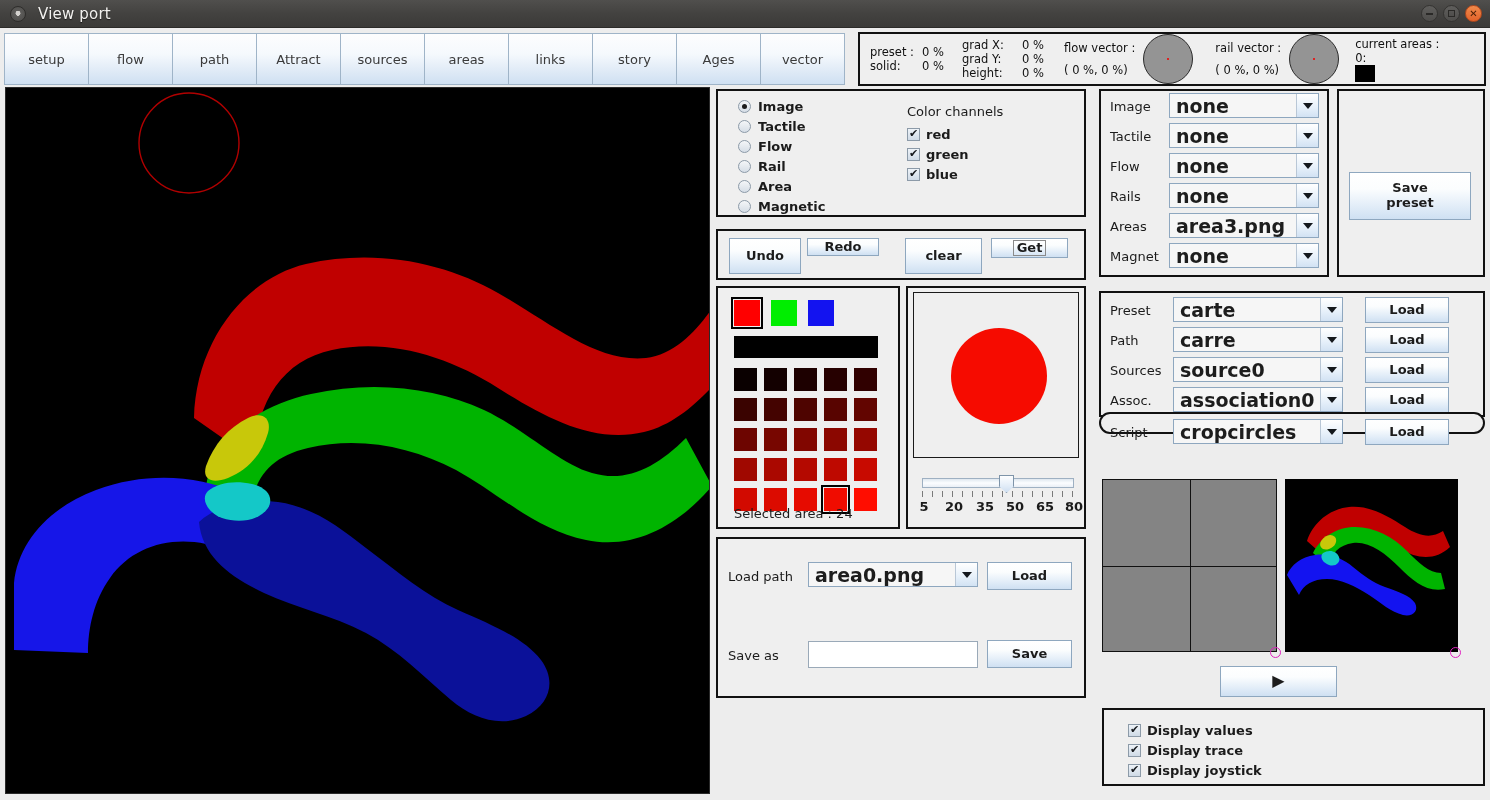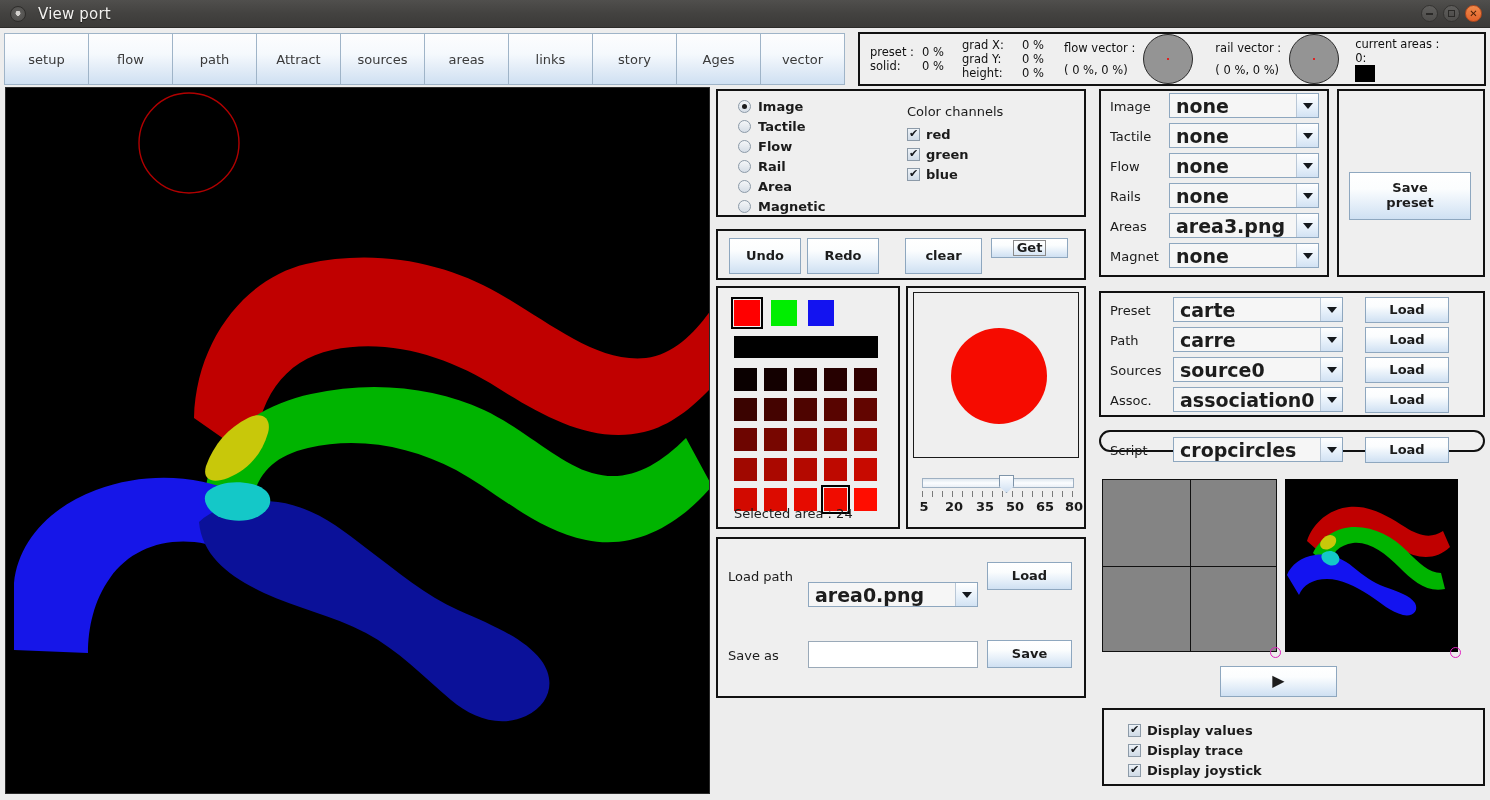--- a/index.html
+++ b/index.html
@@ -363,21 +363,21 @@
       <span class="cbx on"></span>
       <span class="lbl-b">blue</span>
     </div>
   </div>
 </div>
 
 <div class="gbox" style="left:716px; top:229px; width:370px; height:51px;">
   <div class="btn" style="position:absolute; left:11px; top:7px; width:72px; height:36px;">
     <span>Undo</span>
   </div>
-  <div class="btn" style="position:absolute; left:89px; top:7px; width:72px; height:36px;">
+  <div class="btn" style="position:absolute; left:89px; top:7px; width:72px; height:18px;">
     <span>Redo</span>
   </div>
   <div class="btn" style="position:absolute; left:187px; top:7px; width:77px; height:36px;">
     <span>clear</span>
   </div>
   <div class="btn" style="position:absolute; left:273px; top:7px; width:77px; height:20px;">
     <span class="focus-ring">Get</span>
   </div>
 </div>
 
@@ -450,21 +450,21 @@
       <span style="left:63px;">35</span>
       <span style="left:93px;">50</span>
       <span style="left:123px;">65</span>
       <span style="left:152px;">80</span>
     </div>
   </div>
 </div>
 
 <div class="gbox" style="left:716px; top:537px; width:370px; height:161px;">
   <div class="lbl-n" style="position:absolute; left:10px; top:30px;">Load path</div>
-  <div class="combo" style="position:absolute; left:90px; top:23px; width:170px;margin-top:20px;">
+  <div class="combo" style="position:absolute; left:90px; top:23px; width:170px;">
     <div class="val">area0.png</div>
     <div class="arw"></div>
   </div>
   <div class="btn" style="position:absolute; left:269px; top:23px; width:85px; height:28px;">
     <span>Load</span>
   </div>
 
   <div class="lbl-n" style="position:absolute; left:10px; top:109px;">Save as</div>
   <div class="txtfield" style="position:absolute; left:90px; top:102px; width:170px;">
     <span></span>
@@ -545,21 +545,21 @@
     <span>Load</span>
     </div>
   <div class="btn" style="position:absolute; left:264px; top:64px; width:84px; height:26px;">
     <span>Load</span>
     </div>
   <div class="btn" style="position:absolute; left:264px; top:94px; width:84px; height:26px;">
     <span>Load</span>
     </div>
 </div>
 
-<div class="gbox" style="left:1099px; top:430px; width:386px; height:22px;border-radius:12px;">
+<div class="gbox" style="left:1099px; top:412px; width:386px; height:22px;border-radius:12px;">
   <div class="lbl-n" style="position:absolute; left:9px; top:11px;">Script</div>
   <div class="combo" style="position:absolute; left:72px; top:5px; width:170px;">
     <div class="val">cropcircles</div>
     <div class="arw"></div>
   </div>
   <div class="btn" style="position:absolute; left:264px; top:5px; width:84px; height:26px;">
     <span>Load</span>
   </div>
 </div>
 

